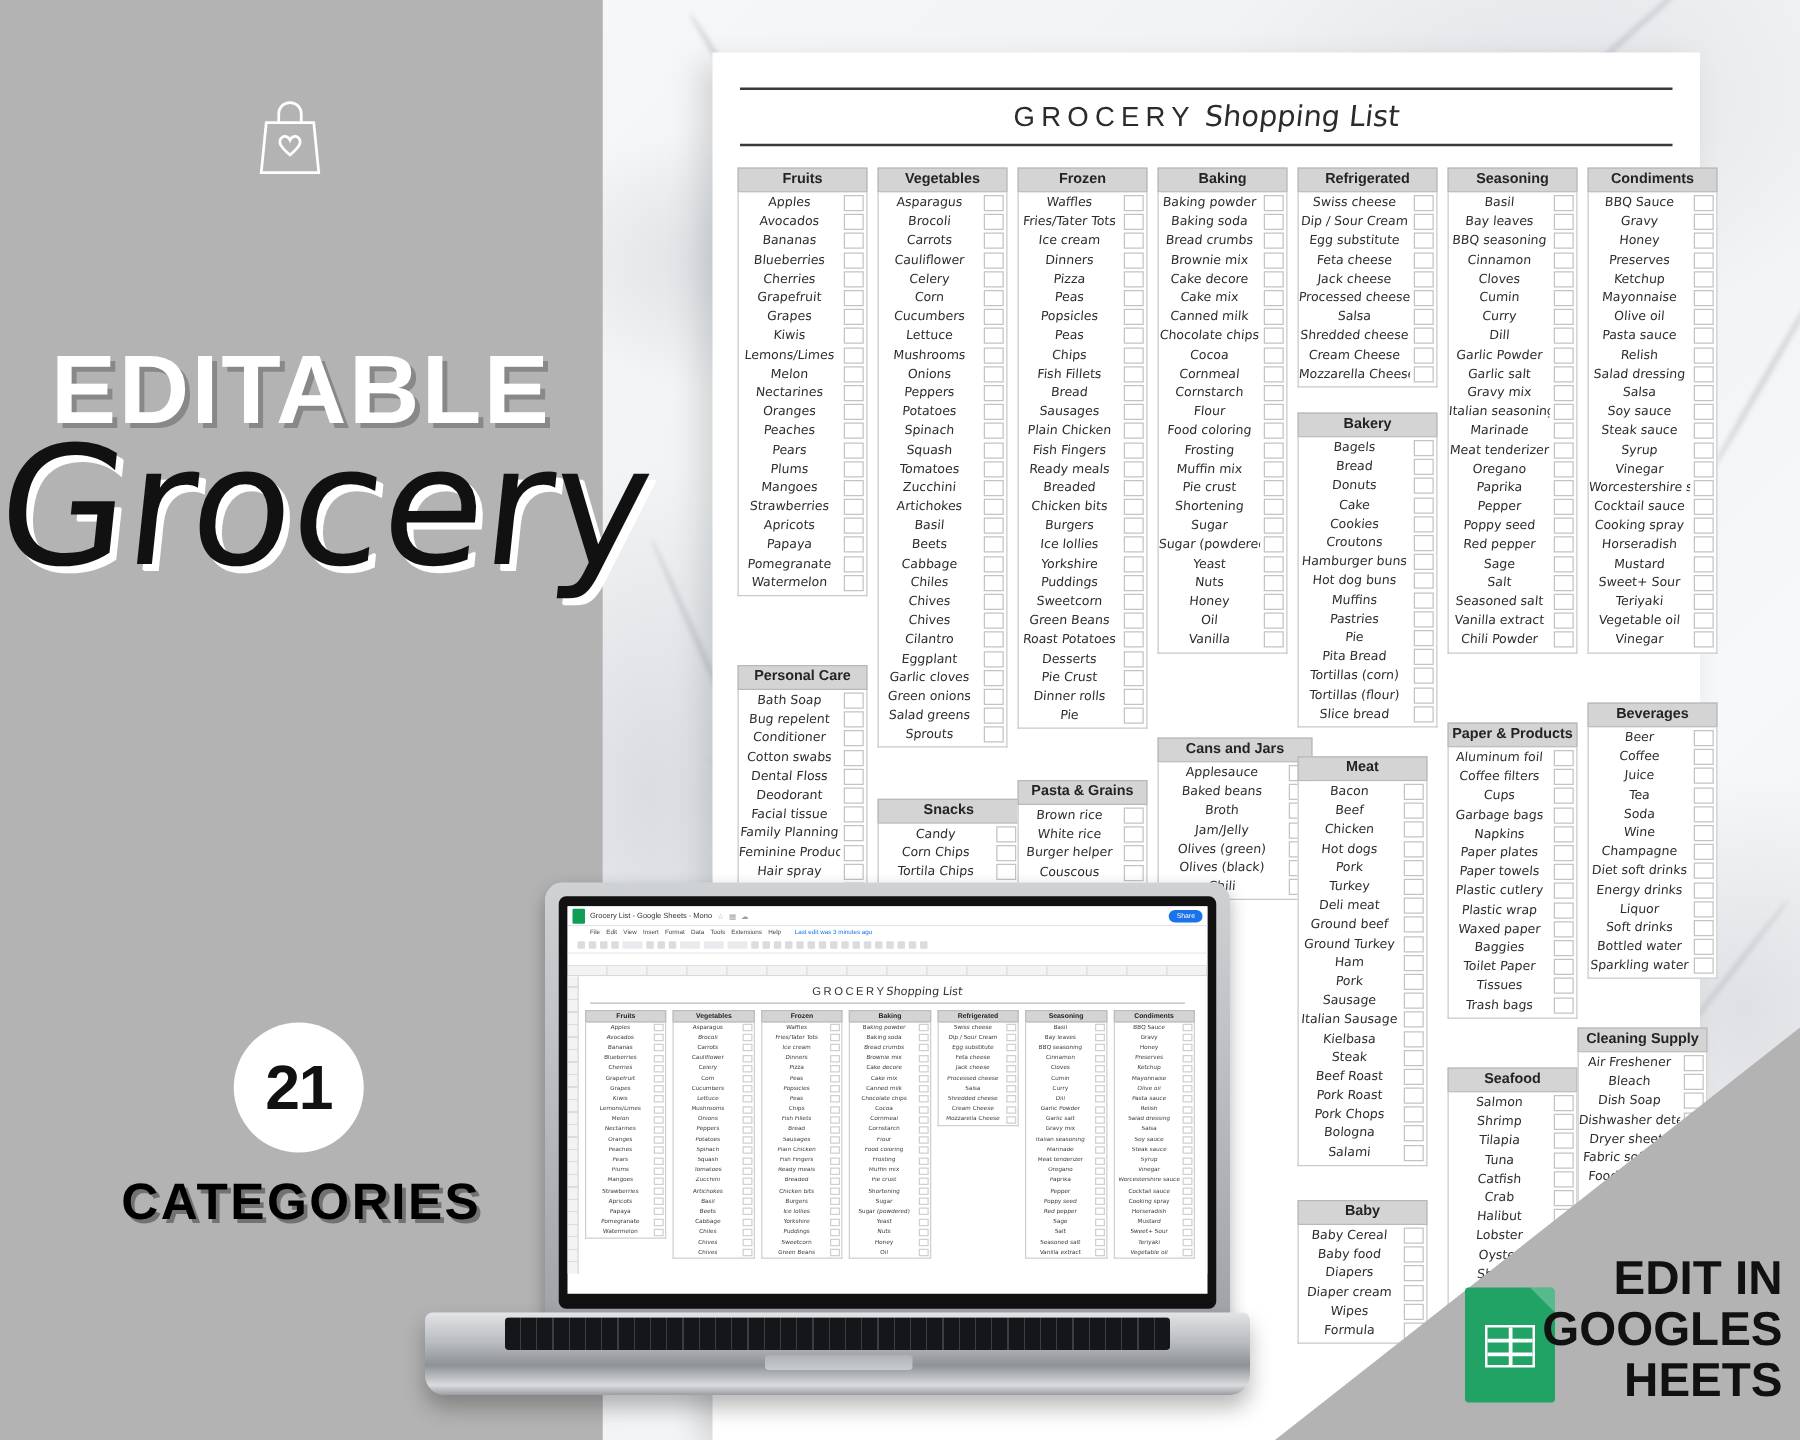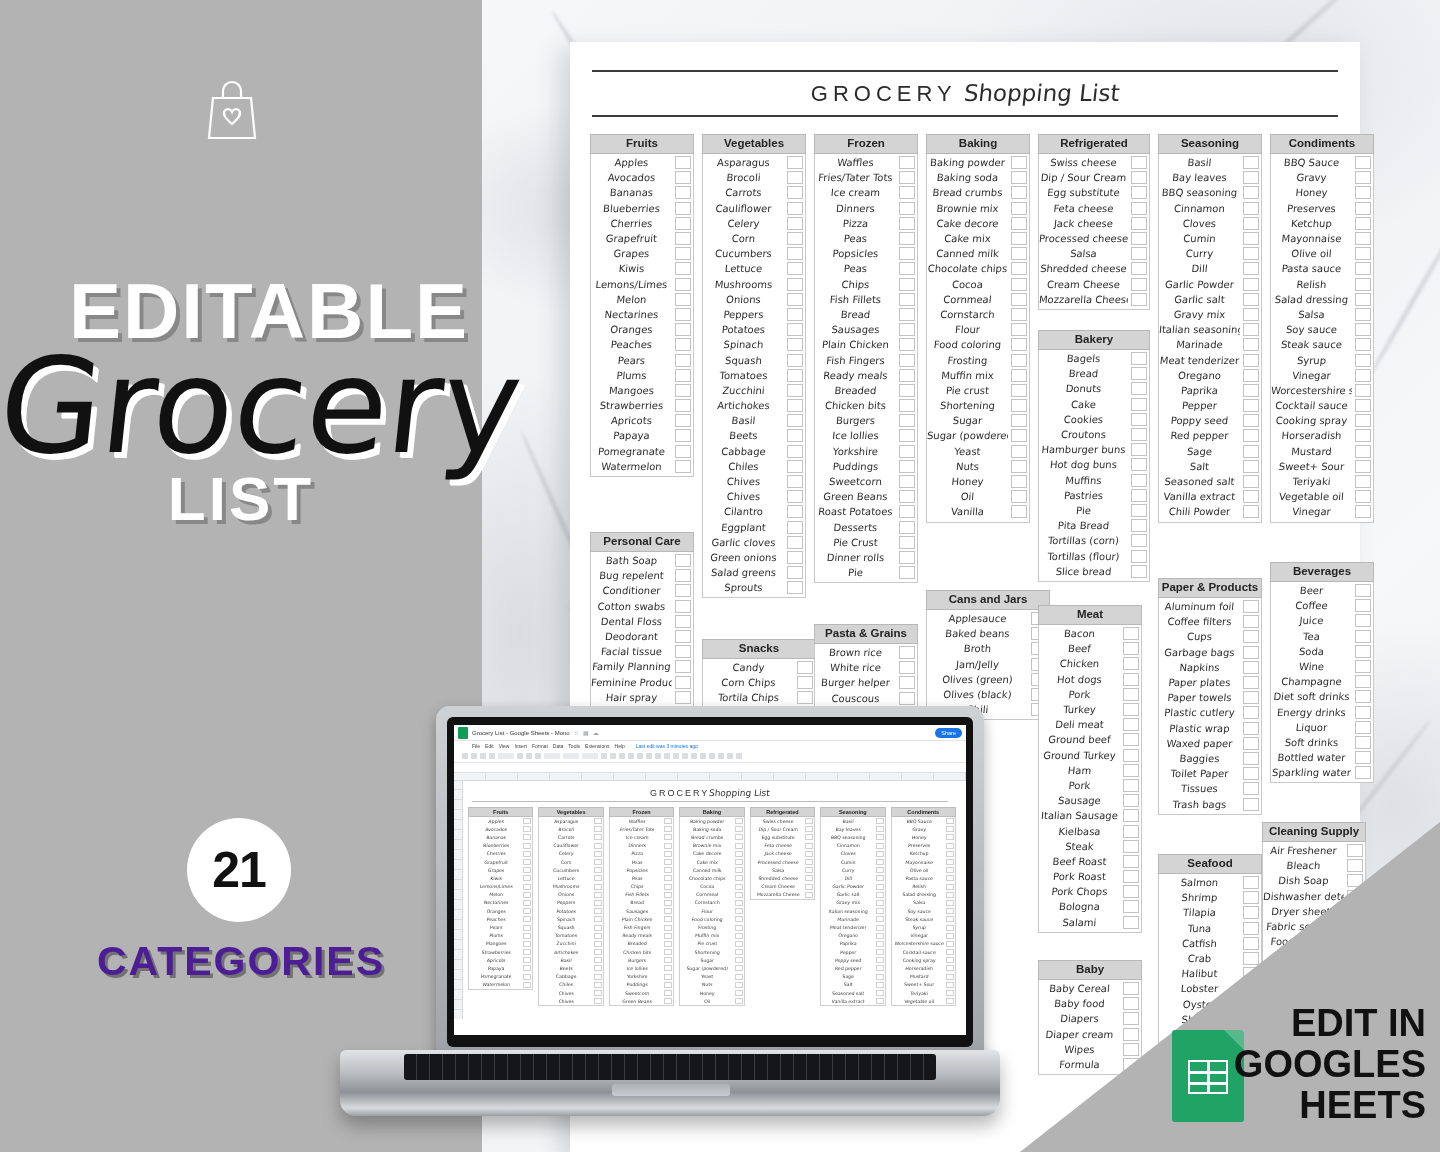--- a/index.html
+++ b/index.html
@@ -19,40 +19,40 @@
   }
   #bag-icon{ position:absolute; left:203px; top:78px; width:58px; height:64px; }
   #bag-icon svg{ width:100%; height:100%; display:block; }
 
   .promo-word{
     position:absolute; text-align:center; width:100%;
     font-weight:800; letter-spacing:1px; color:#ffffff;
     text-shadow:4px 4px 0 rgba(85,85,85,.45);
     line-height:1;
   }
-  #promo-editable{ top:272px; font-size:78px; letter-spacing:2px;margin-left:28px; }
+  #promo-editable{ top:272px; font-size:78px; letter-spacing:2px; }
   #promo-list{ top:468px; font-size:62px; letter-spacing:3px; }
   #promo-script{
     position:absolute; top:340px; width:100%; text-align:center;
     font-family:"DejaVu Sans", sans-serif;
     font-size:132px; font-weight:400; font-style:normal;
     color:#111; line-height:1;
     transform:skewX(-6deg);
     text-shadow:5px 5px 0 #fff, 6px 6px 0 #fff;
   }
 
   #cat-badge{
     position:absolute; left:187px; top:818px; width:104px; height:104px;
     background:#fff; border-radius:50%;
     display:flex; align-items:center; justify-content:center;
     font-size:50px; font-weight:800; color:#111; letter-spacing:-1px;
   }
   #cat-label{
     position:absolute; top:938px; width:482px; text-align:center;
-    font-size:41px; font-weight:800; letter-spacing:2px; color:#4c1d95;
+    font-size:41px; font-weight:800; letter-spacing:2px; color:#000000;
     text-shadow:3px 3px 0 rgba(60,60,60,.55);
   }
   #brand{
     position:absolute; top:1066px; width:482px; text-align:center;
     font-size:25px; letter-spacing:2px; color:#2b2b2b; font-weight:400;
   }
 
   
   #marble{
     position:absolute; left:482px; top:0; width:958px; height:1152px;
@@ -1448,21 +1448,20 @@
   <div id="bag-icon">
     <svg viewBox="0 0 58 64" fill="none" stroke="#ffffff" stroke-width="2.2">
       <path d="M10 20 H48 L52 60 H6 Z"></path>
       <path d="M20 20 V13 a9 9 0 0 1 18 0 V20"></path>
       <path d="M29 46 C22 40 19 36 22 32.5 c2.4-2.8 6-1 7 1.4 1-2.4 4.6-4.2 7-1.4 3 3.5 0 7.5-7 13.5Z"></path>
     </svg>
   </div>
 
   <div class="promo-word" id="promo-editable">EDITABLE</div>
   <div id="promo-script">Grocery</div>
-  <div class="promo-word" id="promo-list">LIST</div>
 
   <div id="cat-badge">21</div>
   <div id="cat-label">CATEGORIES</div>
 </div>
 
 <div id="laptop">
   <div id="laptop-lid">
     <div id="laptop-bezel">
       <div id="laptop-screen">
 

